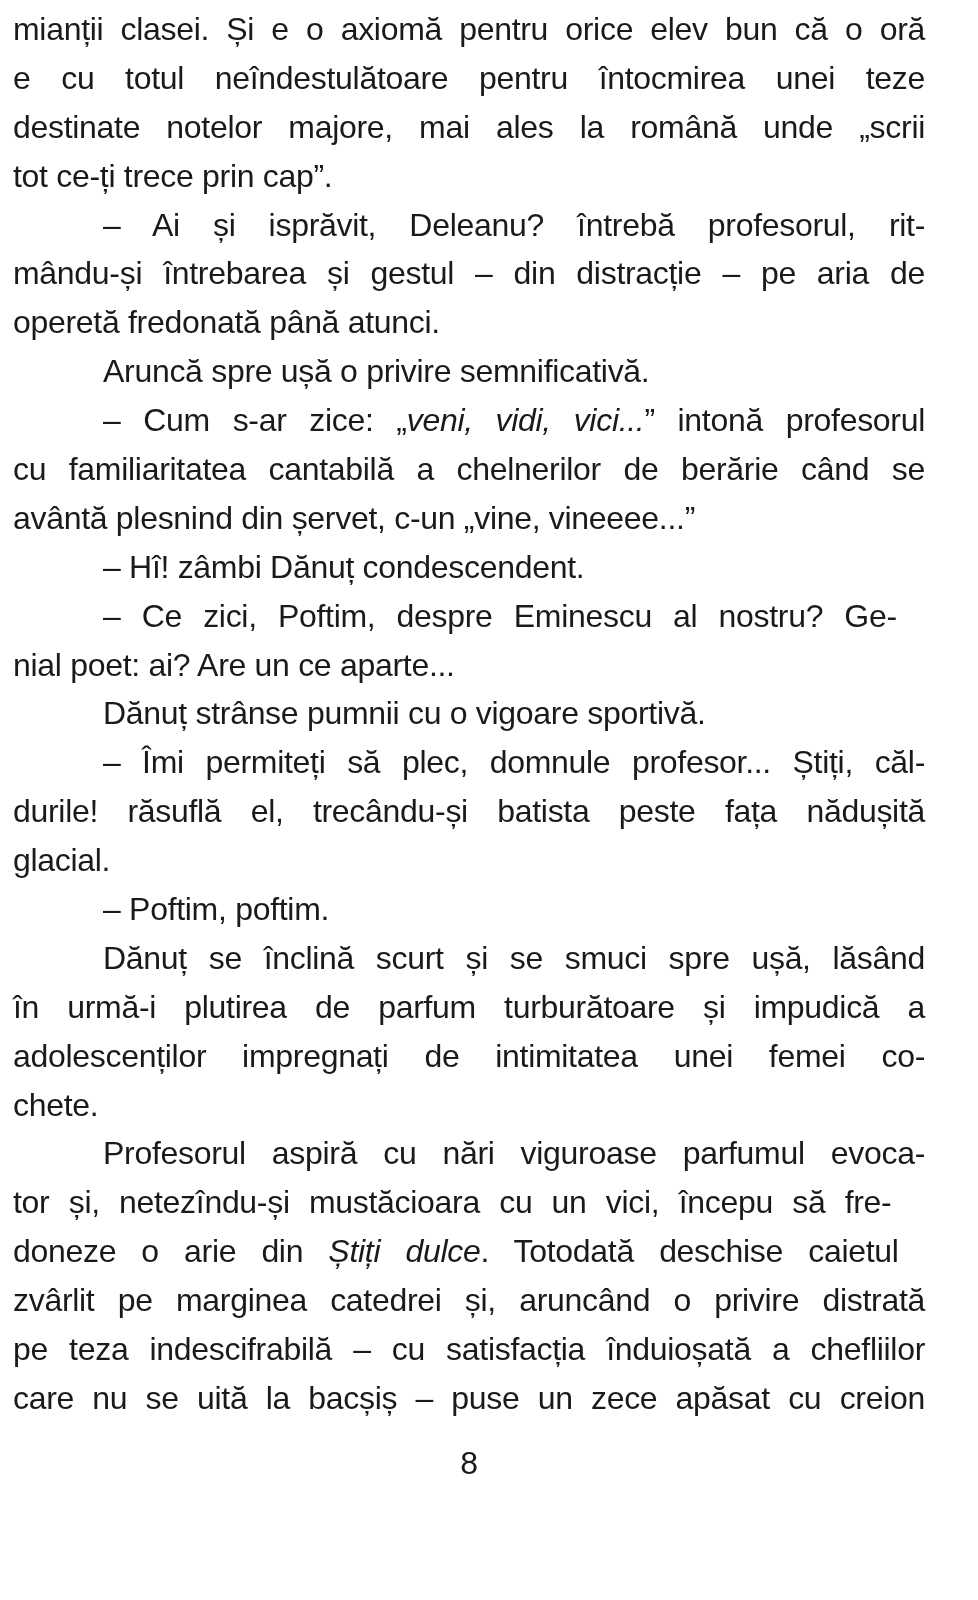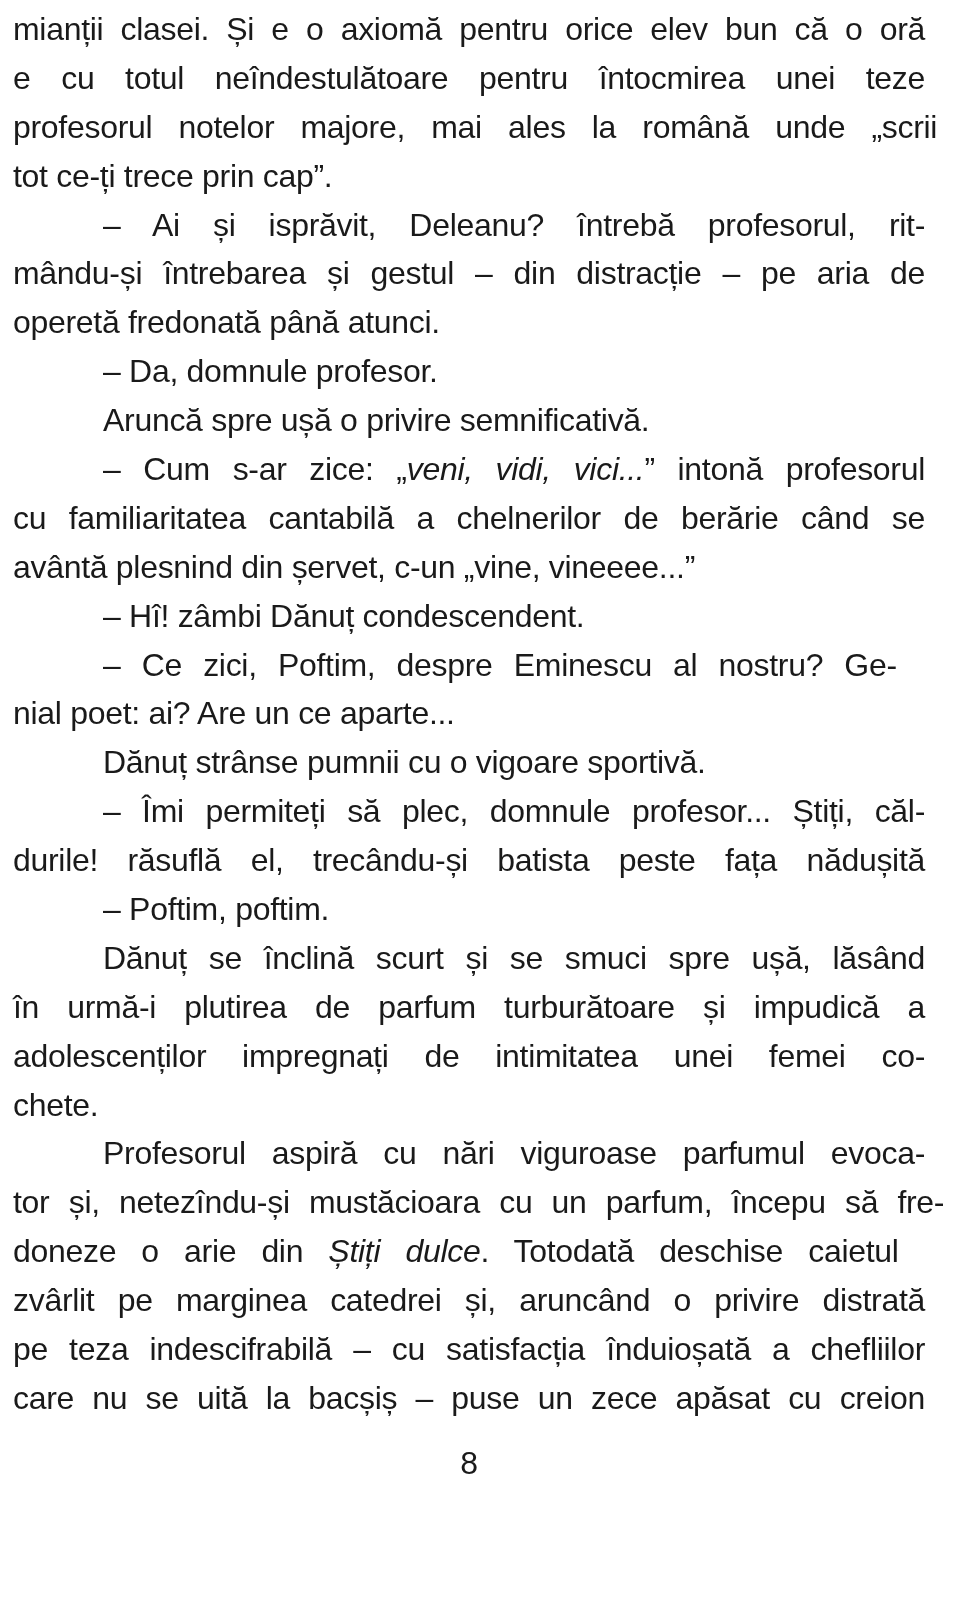--- a/index.html
+++ b/index.html
@@ -35,42 +35,42 @@
     text-align: center;
   }
 </style>
 </head>
 <body>
 
 <div class="page">
   <div class="text-block" id="text-block">
       <div class="line justify" style="word-spacing: 8.57422px;"><span class="ln-in"><span>mianții clasei. Și e o axiomă pentru orice elev bun că o oră</span></span></div>
       <div class="line justify" style="word-spacing: 22.0938px; text-align: center;"><span class="ln-in"><span>e cu totul neîndestulătoare pentru întocmirea unei teze</span></span></div>
-      <div class="line justify" style="word-spacing: 17.6074px;"><span class="ln-in"><span>profesorul notelor majore, mai ales la română unde „scrii</span></span></div>
+      <div class="line justify" style="word-spacing: 17.6074px;"><span class="ln-in"><span>destinate notelor majore, mai ales la română unde „scrii</span></span></div>
       <div class="line"><span class="ln-in"><span>tot ce-ți trece prin cap”.</span></span></div>
       <div class="line indent justify" style="word-spacing: 24.5848px;"><span class="ln-in"><span>– Ai și isprăvit, Deleanu? întrebă profesorul, rit-</span></span></div>
       <div class="line justify" style="word-spacing: 12.3906px; text-align: center;"><span class="ln-in"><span>mându-și întrebarea și gestul – din distracție – pe aria de</span></span></div>
       <div class="line"><span class="ln-in"><span>operetă fredonată până atunci.</span></span></div>
-      <div class="line indent"><span class="ln-in"><span>– Da, domnule profesor.</span></span></div>
       <div class="line indent"><span class="ln-in"><span>Aruncă spre ușă o privire semnificativă.</span></span></div>
       <div class="line indent justify" style="word-spacing: 14.1484px;"><span class="ln-in"><span>– Cum s-ar zice: „</span><span class="it">veni, vidi, vici...</span><span>” intonă profesorul</span></span></div>
       <div class="line justify" style="word-spacing: 13.9688px;"><span class="ln-in"><span>cu familiaritatea cantabilă a chelnerilor de berărie când se</span></span></div>
       <div class="line"><span class="ln-in"><span>avântă plesnind din șervet, c-un „vine, vineeee...”</span></span></div>
       <div class="line indent"><span class="ln-in"><span>– Hî! zâmbi Dănuț condescendent.</span></span></div>
       <div class="line indent justify" style="word-spacing: 12.5781px;"><span class="ln-in"><span>– Ce zici, Poftim, despre Eminescu al nostru? Ge-</span></span></div>
       <div class="line"><span class="ln-in"><span>nial poet: ai? Are un ce aparte...</span></span></div>
       <div class="line indent"><span class="ln-in"><span>Dănuț strânse pumnii cu o vigoare sportivă.</span></span></div>
       <div class="line indent justify" style="word-spacing: 13.0352px; text-align: right;"><span class="ln-in"><span>– Îmi permiteți să plec, domnule profesor... Știți, căl-</span></span></div>
       <div class="line justify" style="word-spacing: 20.7478px;"><span class="ln-in"><span>durile! răsuflă el, trecându-și batista peste fața nădușită</span></span></div>
+      <div class="line"><span class="ln-in"><span>glacial.</span></span></div>
       <div class="line indent"><span class="ln-in"><span>– Poftim, poftim.</span></span></div>
       <div class="line indent justify" style="word-spacing: 13.1944px; text-align: right;"><span class="ln-in"><span>Dănuț se înclină scurt și se smuci spre ușă, lăsând</span></span></div>
       <div class="line justify" style="word-spacing: 19.5703px;"><span class="ln-in"><span>în urmă-i plutirea de parfum turburătoare și impudică a</span></span></div>
       <div class="line justify" style="word-spacing: 27.2734px; text-align: center;"><span class="ln-in"><span>adolescenților impregnați de intimitatea unei femei co-</span></span></div>
       <div class="line"><span class="ln-in"><span>chete.</span></span></div>
       <div class="line indent justify" style="word-spacing: 17.4167px;"><span class="ln-in"><span>Profesorul aspiră cu nări viguroase parfumul evoca-</span></span></div>
-      <div class="line justify" style="word-spacing: 10.6406px;"><span class="ln-in"><span>tor și, netezîndu-și mustăcioara cu un parfum, începu să fre-</span></span></div>
+      <div class="line justify" style="word-spacing: 10.6406px;"><span class="ln-in"><span>tor și, netezîndu-și mustăcioara cu un vici, începu să fre-</span></span></div>
       <div class="line justify" style="word-spacing: 16.5879px;"><span class="ln-in"><span>doneze o arie din </span><span class="it">Știți dulce</span><span>. Totodată deschise caietul</span></span></div>
       <div class="line justify" style="word-spacing: 14.6445px;"><span class="ln-in"><span>zvârlit pe marginea catedrei și, aruncând o privire distrată</span></span></div>
       <div class="line justify" style="word-spacing: 12.5254px;"><span class="ln-in"><span>pe teza indescifrabilă – cu satisfacția înduioșată a chefliilor</span></span></div>
       <div class="line justify" style="word-spacing: 9.67969px;"><span class="ln-in"><span>care nu se uită la bacșiș – puse un zece apăsat cu creion</span></span></div>
     </div>
   <div class="page-number">8</div>
 </div>
 
 </body></html>

